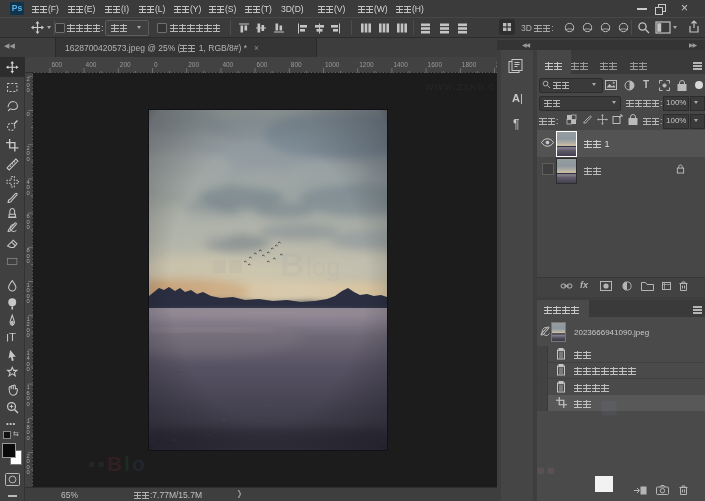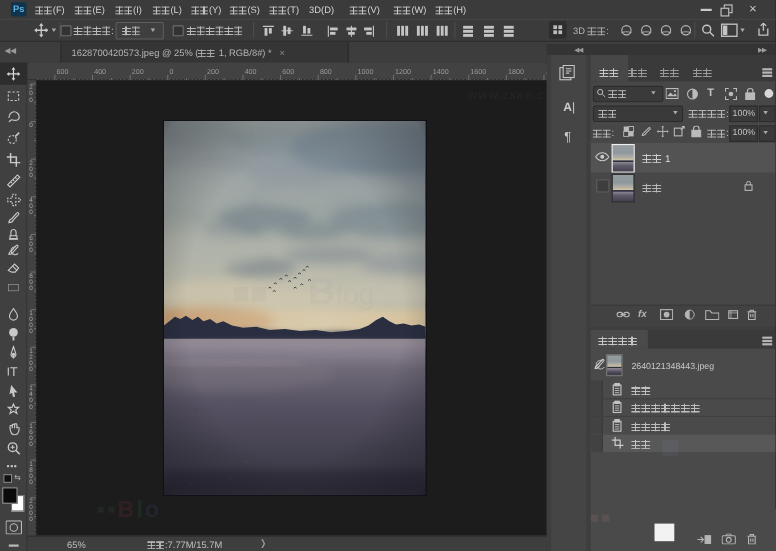--- a/index.html
+++ b/index.html
@@ -1034,21 +1034,21 @@
 <div class="a" style="left:537px;top:300px;width:52px;height:17px;background:#4a4a4a"></div>
 <div class="a t" style="left:544px;top:305px;color:#d8d8d8"><span class="c" style="width:8px;height:8px;"></span><span class="c" style="width:8px;height:8px;"></span><span class="c" style="width:8px;height:8px;"></span><span class="c" style="width:8px;height:8px;"></span></div>
 <div class="a" style="left:693px;top:306px;width:9px;height:1.5px;background:#b5b5b5;box-shadow:0 3px #b5b5b5,0 6px #b5b5b5"></div>
 <div class="a" style="left:539px;top:325px">
     <svg width="12" height="12" viewBox="0 0 12 12">
       <path d="M2 10c0-1.5 1-2.5 2-3L8.5 2c.8-.8 2 .3 1.3 1.2L6 7.5C5.5 9 4 10 2 10z" fill="none" stroke="#ccc"></path>
       <path d="M10.5 8.5a4 4 0 1 1-1.5-5.5" fill="none" stroke="#ccc" stroke-width=".8"></path>
     </svg>
   </div>
 <div class="a" style="left:551px;top:322px;width:13px;height:18px;background:linear-gradient(180deg,#959ea0 0%,#8e979d 30%,#b3b1a6 48%,#d5c4a4 56%,#2c303f 59%,#2c303f 62%,#8a8390 66%,#4e4a5a 85%,#3c3a46 100%);border:1px solid #777"></div>
-<div class="a" style="left:574px;top:328px;font-size:8px;color:#c8c8c8">2640121348443.jpeg</div>
+<div class="a" style="left:574px;top:328px;font-size:8px;color:#c8c8c8">2023666941090.jpeg</div>
 <div class="a" style="left:537px;top:346px;width:10px;height:16px;background:#424242;border-right:1px solid #3a3a3a"></div>
 <div class="a" style="left:556px;top:348px">
     <svg width="10" height="12" viewBox="0 0 10 12">
       <g fill="none" stroke="#c5c5c5">
         <rect x="1.5" y="2" width="7" height="9"></rect>
         <rect x="3" y=".5" width="4" height="2.2" fill="#c5c5c5"></rect>
         <path d="M3 5h4M3 7h4M3 9h4" stroke-width=".8"></path>
       </g>
     </svg>
   </div>

